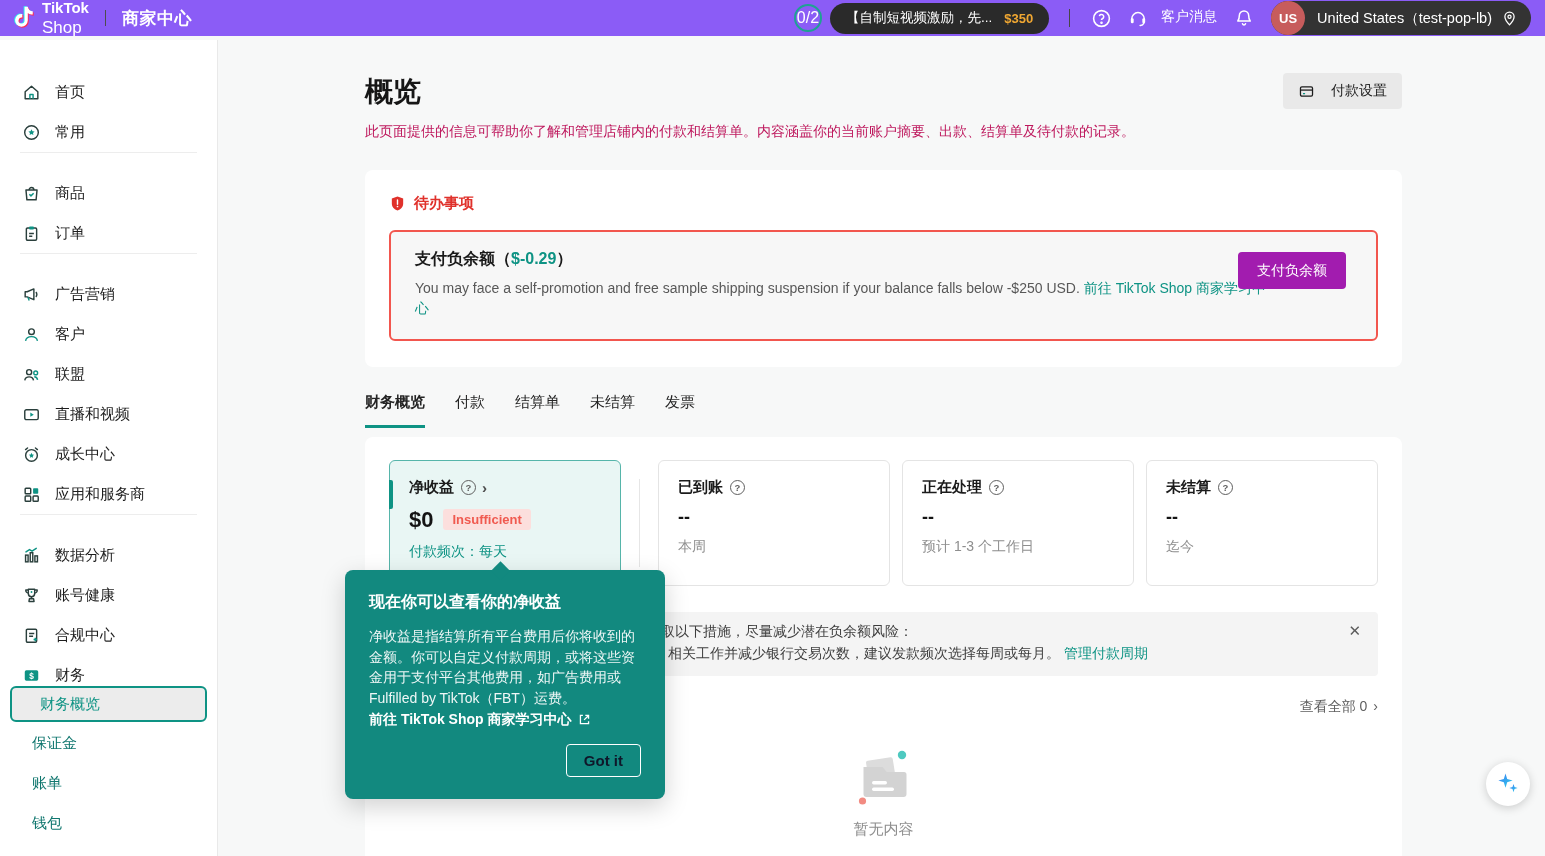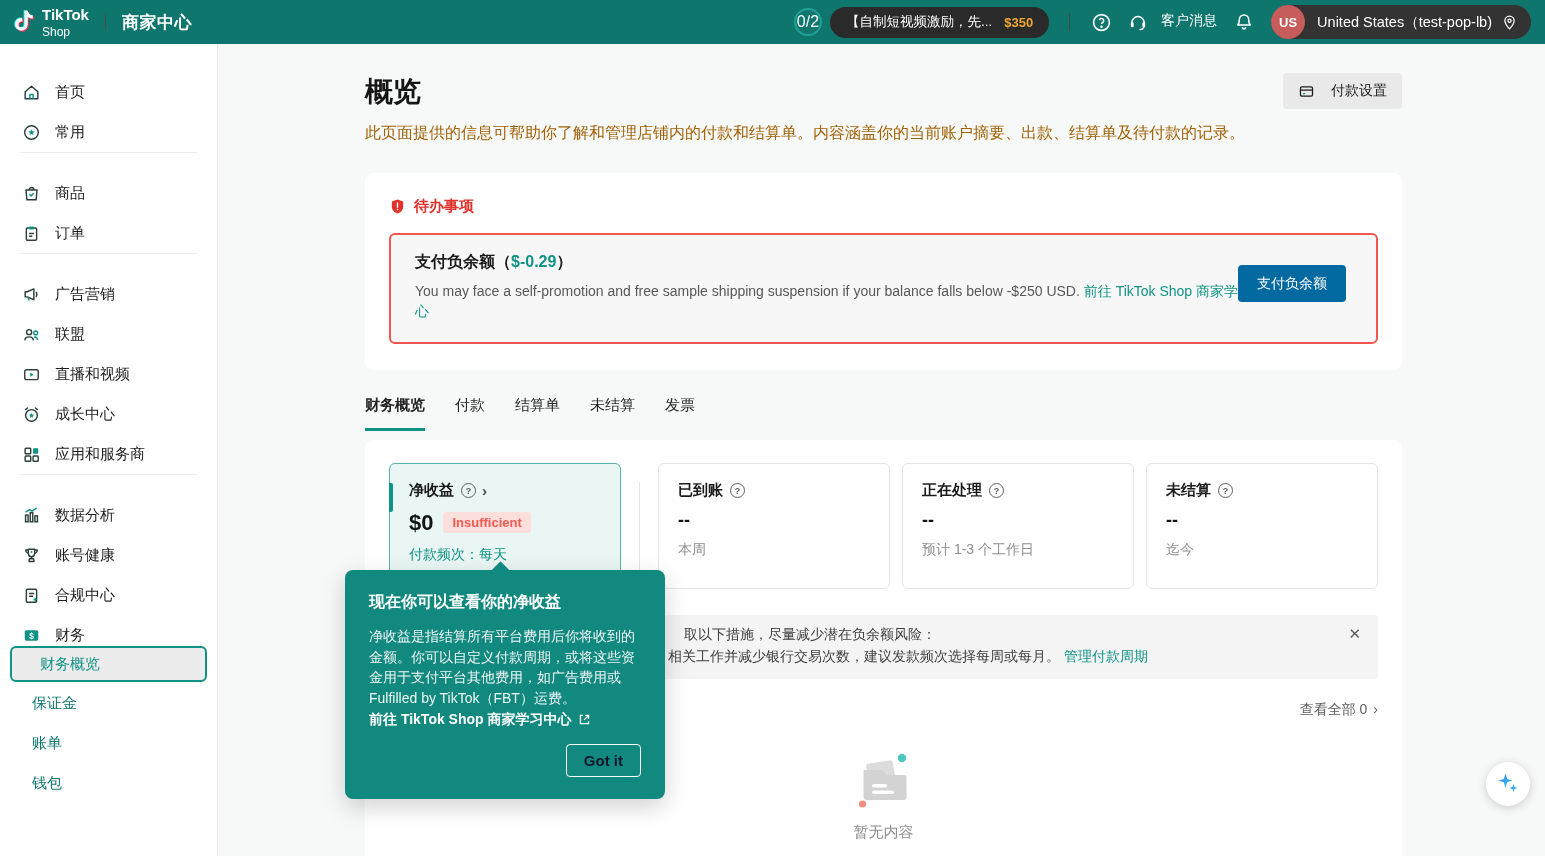--- a/index.html
+++ b/index.html
@@ -1,25 +1,25 @@
 <!DOCTYPE html>
 <html><head>
 <meta charset="utf-8">
 <style>
   * { margin:0; padding:0; box-sizing:border-box; }
   html,body { width:1545px; height:856px; overflow:hidden; }
   body { font-family:"Liberation Sans","DejaVu Sans",sans-serif; background:#f7f8f8; color:#1c1c1c; position:relative; }
 
   
-  .hdr { height:44px; background:#0f766e; display:flex; align-items:center; padding:0 14px 0 12px; position:relative; z-index:60; }
+  .hdr { height:36px; background:#8b5cf6; display:flex; align-items:center; padding:0 14px 0 12px; position:relative; z-index:60; }
   .logo { display:flex; align-items:center; }
   .logo-note { width:26px; height:28px; }
   .logo-text { margin-left:4px; color:#fff; line-height:1; }
   .logo-text .l1 { font-size:15px; font-weight:bold; display:block; }
-  .logo-text .l2 { font-size:12px; display:block; margin-top:4px; }
+  .logo-text .l2 { font-size:17px; display:block; margin-top:4px; }
   .hdr-sep { width:1px; height:16px; background:#4d4d4d; margin:0 16px; }
   .app-name { color:#fff; font-size:17px; font-weight:600; letter-spacing:.5px; }
   .hdr-right { margin-left:auto; display:flex; align-items:center; gap:16px; }
   .task-badge { width:28px; height:28px; border-radius:50%; border:2px solid #1fa193; color:#fff; font-size:16px; display:flex; align-items:center; justify-content:center; flex:0 0 auto; cursor:pointer; }
   .promo-pill { background:#2a2a2a; border-radius:16px; height:31px; display:flex; align-items:center; padding:0 16px; margin-left:-8px; cursor:pointer; }
   .promo-pill .t { color:#fff; font-size:13.5px; }
   .promo-pill .amt { color:#f0a732; font-weight:bold; font-size:13px; margin-left:12px; }
   .vbar { width:1px; height:18px; background:#474747; margin:0 4px; }
   .h-ico { width:22px; height:22px; display:flex; align-items:center; justify-content:center; cursor:pointer; }
   .support { display:flex; align-items:flex-start; gap:13px; color:#fff; font-size:14px; cursor:pointer; }
@@ -33,31 +33,31 @@
   .s-ico { width:19px; height:19px; margin-right:14px; display:flex; align-items:center; justify-content:center; }
   .s-div { height:1px; background:#ededed; margin:10px 20px; }
   .sub-item { height:40px; display:flex; align-items:center; padding-left:32px; font-size:15px; color:#0f766e; cursor:pointer; }
   .sub-item.active { margin:1px 10px; height:36px; border:2px solid #0e9384; background:#ececec; color:#0e9384; border-radius:6px; padding-left:28px; }
 
   
   .main { position:absolute; left:218px; top:40px; right:0; bottom:0; background:#f7f8f8; overflow:hidden; }
   .content { width:1037px; margin-left:147px; position:relative; }
   .page-head { margin-top:33px; position:relative; }
   .page-title { font-size:28px; font-weight:bold; color:#161616; }
-  .page-sub { margin-top:12px; font-size:16px; color:#a16207; }
+  .page-sub { margin-top:12px; font-size:14px; color:#be185d; }
   .settings-btn { position:absolute; right:0; top:0; height:36px; background:#e9e9e9; border:none; border-radius:4px; display:flex; align-items:center; gap:16px; padding:0 15px; font-size:14px; color:#1c1c1c; cursor:pointer; font-family:inherit; }
 
   .todo-card { margin-top:29px; background:#fff; border-radius:8px; padding:24px 24px 26px; }
   .todo-head { display:flex; align-items:center; gap:8px; color:#e0312b; font-size:15px; font-weight:bold; }
   .alert-box { margin-top:17px; border:2px solid #f2564e; border-radius:6px; background:#f7f7f7; padding:17px 24px 20px; position:relative; }
   .alert-title { font-size:16px; font-weight:bold; color:#1a1a1a; }
   .alert-title .amt { color:#0e9384; }
   .alert-body { margin-top:8px; width:860px; font-size:14px; color:#585858; line-height:1.45; }
   .teal-link { color:#0e9384; cursor:pointer; text-decoration:none; }
-  .pay-btn { position:absolute; right:30px; top:30px; background:#0369a1; color:#fff; border:none; border-radius:4px; height:37px; padding:8px 19px; font-size:14px; cursor:pointer; font-family:inherit; }
+  .pay-btn { position:absolute; right:30px; top:20px; background:#a21caf; color:#fff; border:none; border-radius:4px; height:37px; padding:8px 19px; font-size:14px; cursor:pointer; font-family:inherit; }
 
   .tabs { margin-top:26px; display:flex; }
   .tab { margin-right:30px; font-size:15px; color:#242424; padding-bottom:13px; cursor:pointer; border-bottom:3px solid transparent; }
   .tab.active { font-weight:600; border-bottom-color:#0e9384; }
 
   .main-card { margin-top:9px; background:#fff; border-radius:8px; padding:23px 24px; height:476px; }
   .cards-row { display:flex; align-items:stretch; }
   .sum-card { width:232px; height:126px; border:1px solid #e4e4e4; border-radius:6px; padding:17px 19px; position:relative; background:#fff; }
   .sum-card.hl { background:#e9f6f4; border-color:#56b5aa; cursor:pointer; }
   .sum-card.hl .accent { position:absolute; left:-1px; top:19px; width:4px; height:29px; background:#0e9384; border-radius:0 2px 2px 0; }
@@ -68,21 +68,21 @@
   .q-ico { width:15px; height:15px; border:1.2px solid #5f5f5f; border-radius:50%; color:#5f5f5f; font-size:9.5px; display:flex; align-items:center; justify-content:center; font-weight:bold; cursor:pointer; }
   .chev { color:#4c4c4c; font-size:15px; margin-left:-1px; cursor:pointer; }
   .sc-value { margin-top:10px; display:flex; align-items:center; }
   .sc-value .big { font-size:22px; font-weight:bold; color:#141414; }
   .sc-value .dash { font-size:18px; font-weight:bold; color:#141414; }
   .ins-badge { margin-left:10px; background:#fcdfdd; color:#f05a50; font-size:13px; font-weight:600; padding:3px 9px; border-radius:3px; }
   .sc-foot { margin-top:10px; font-size:14px; color:#8e8e8e; }
   .sc-foot.teal { color:#0e9384; }
 
   .notice { margin-top:26px; height:64px; background:#f4f4f4; border-radius:4px; position:relative; font-size:14px; color:#3e3e3e; }
-  .n-l1 { position:absolute; left:295px; top:11px; white-space:nowrap;font-family:Liberation Mono, monospace; }
+  .n-l1 { position:absolute; left:272px; top:11px; white-space:nowrap;font-family:Liberation Mono, monospace; }
   .n-l2 { position:absolute; left:279px; top:33px; white-space:nowrap; }
   .n-close { position:absolute; right:17px; top:10px; color:#5c5c5c; font-size:15px; cursor:pointer; }
 
   .view-all { margin-top:22px; text-align:right; font-size:14px; color:#5e5e5e; cursor:pointer; }
   .view-all .vchev { margin-left:6px; }
 
   .empty { margin-top:34px; display:flex; flex-direction:column; align-items:center; }
   .empty-txt { margin-top:12px; font-size:15px; color:#8f8f8f; }
 
   
@@ -205,20 +205,29 @@
           <path d="M15 5L6.5 8.5H4V15h2.5L15 18.5z"></path>
           <path d="M7.5 15.5l1.6 4.2" stroke="#0e9384"></path>
           <path d="M17.5 9a4.2 4.2 0 0 1 0 6"></path>
         </svg>
     </span>
     <span class="s-label">广告营销</span>
   </div>
   <div class="s-item">
     <span class="s-ico">
       <svg width="19" height="19" viewBox="0 0 24 24" fill="none" stroke="#2a3f3c" stroke-width="1.8">
+          <circle cx="12" cy="8.5" r="3.6"></circle>
+          <path d="M4.5 20c.6-3.6 3.8-5.3 7.5-5.3s6.9 1.7 7.5 5.3" stroke="#0e9384"></path>
+        </svg>
+    </span>
+    <span class="s-label">客户</span>
+  </div>
+  <div class="s-item">
+    <span class="s-ico">
+      <svg width="19" height="19" viewBox="0 0 24 24" fill="none" stroke="#2a3f3c" stroke-width="1.8">
           <circle cx="9" cy="9" r="3.2"></circle>
           <path d="M3.5 19.5c.4-3 2.7-4.5 5.5-4.5s5.1 1.5 5.5 4.5"></path>
           <circle cx="17.3" cy="10" r="2.4" stroke="#0e9384"></circle>
           <path d="M15.5 14.8c2.2.2 3.8 1.6 4.2 4" stroke="#0e9384"></path>
         </svg>
     </span>
     <span class="s-label">联盟</span>
   </div>
   <div class="s-item">
     <span class="s-ico">

